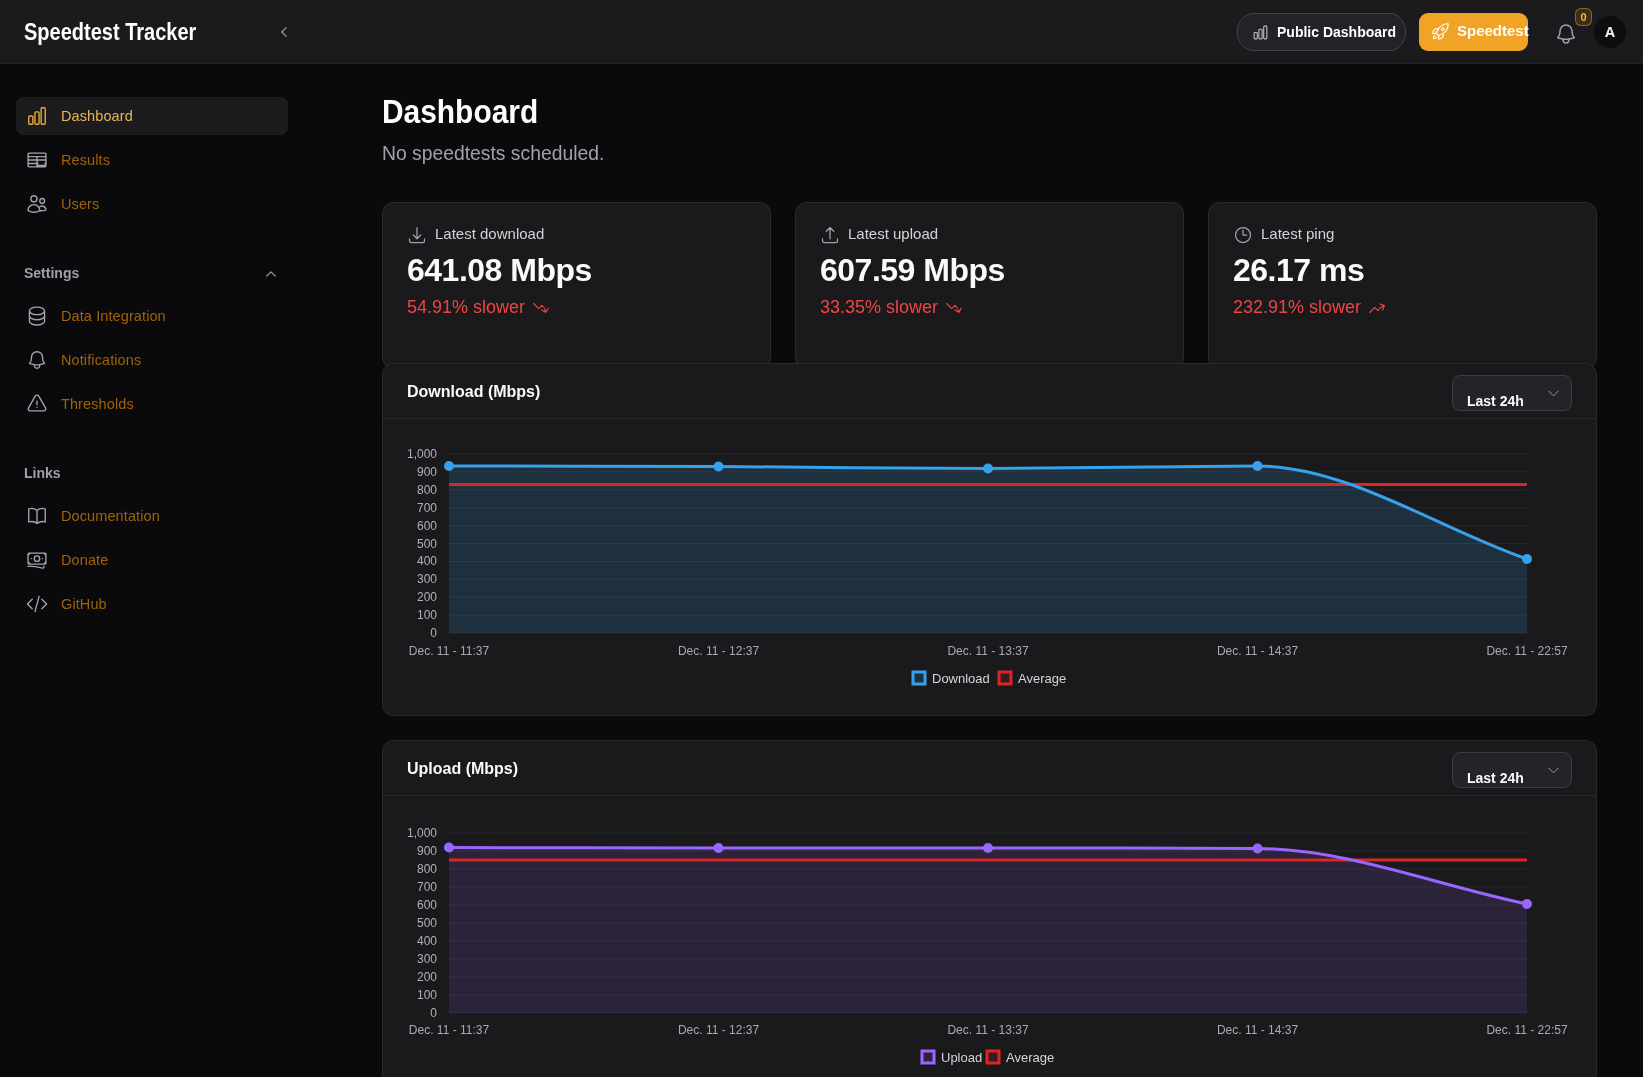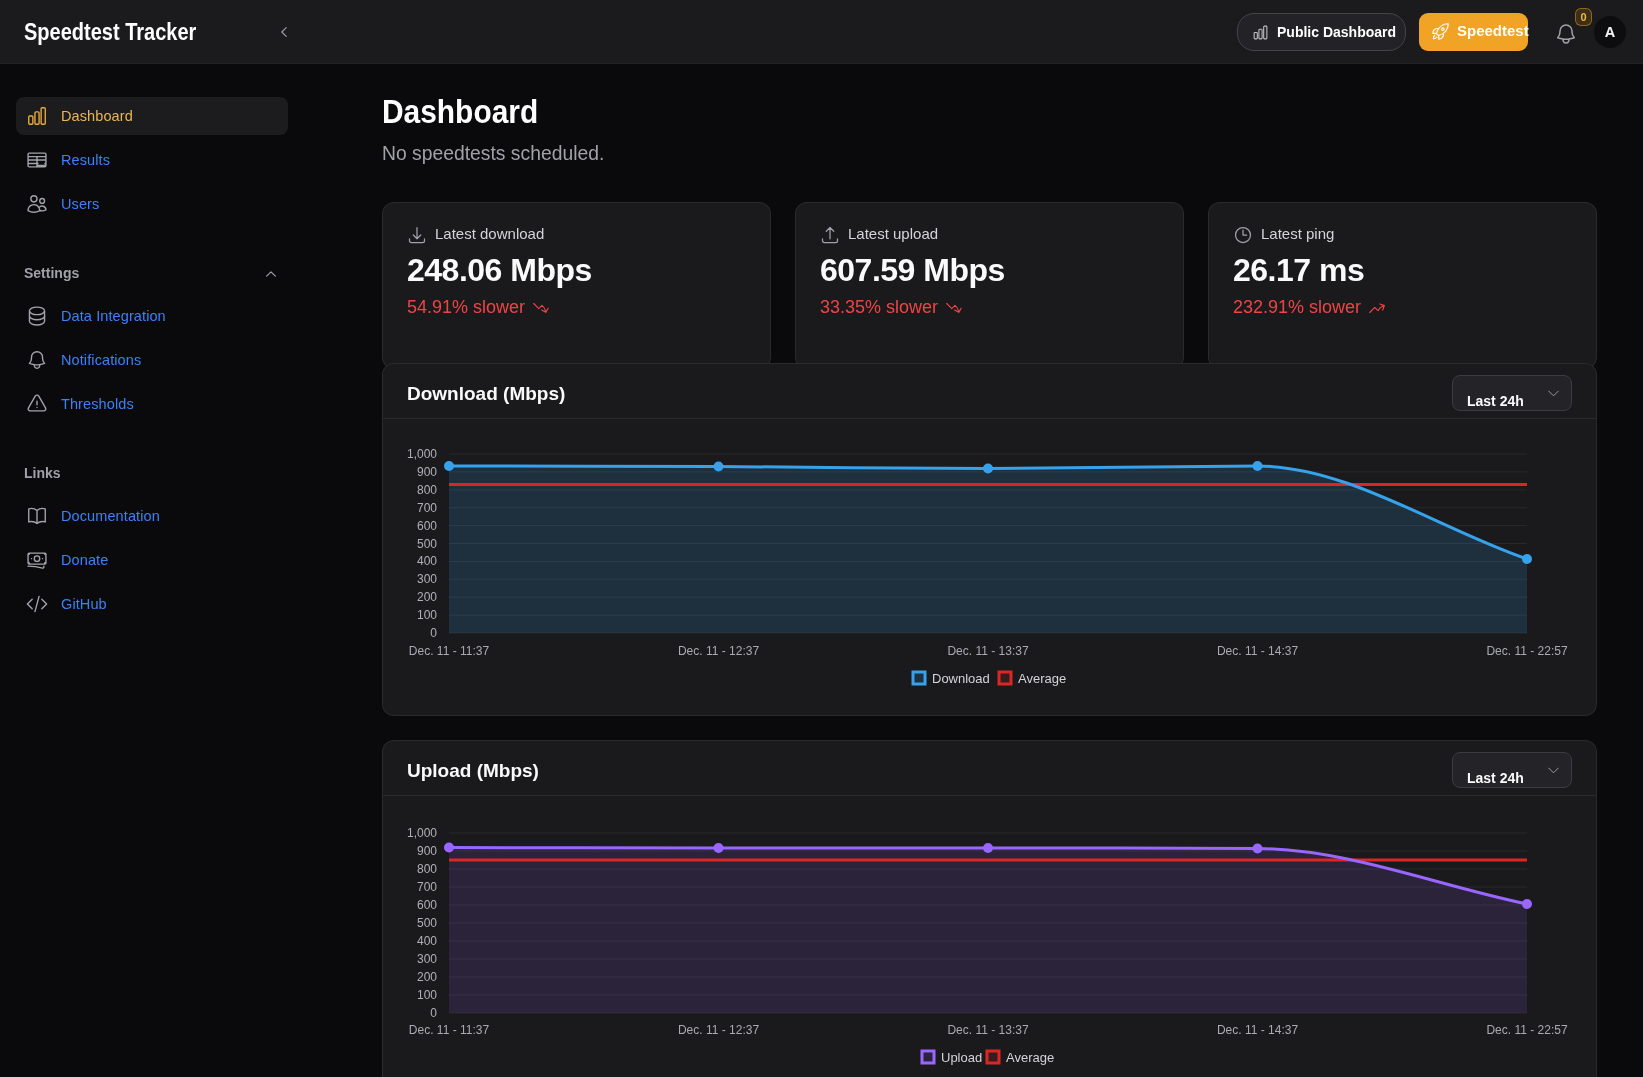--- a/index.html
+++ b/index.html
@@ -2,29 +2,29 @@
 <html><head>
 <meta charset="utf-8">
 <style>
 * { margin:0; padding:0; box-sizing:border-box; }
 html,body { width:1643px; height:1077px; overflow:hidden; background:#0a0a0c;
   font-family:"Liberation Sans", sans-serif; }
 .abs { position:absolute; }
 svg.hi { fill:none; stroke:currentColor; stroke-width:1.5; stroke-linecap:round; stroke-linejoin:round; display:block; }
 .navitem { position:absolute; left:16px; width:272px; height:40px; border-radius:8px; }
 .navitem .ic { position:absolute; left:10px; top:9px; width:22px; height:22px; color:#a3a3ab; }
-.navitem .lb { position:absolute; left:45px; top:0; height:40px; line-height:40px; font-size:14.5px; font-weight:500; color:#3b82f6; letter-spacing:.1px; }
+.navitem .lb { position:absolute; left:45px; top:0; height:40px; line-height:40px; font-size:14.5px; font-weight:500; color:#a16207; letter-spacing:.1px; }
 .grouplabel { position:absolute; left:24px; font-size:14px; font-weight:600; color:#a1a1aa; }
 .statcard { position:absolute; width:389px; height:167px; top:202px; background:#1a1a1d; border:1px solid rgba(255,255,255,0.07); border-radius:12px; }
 .statlabel { position:absolute; left:52px; top:22px; font-size:15px; font-weight:500; color:#d4d4d8; }
 .staticon { position:absolute; left:24px; top:22px; width:20px; height:20px; color:#a1a1aa; }
 .statvalue { position:absolute; left:24px; top:49px; font-size:32px; font-weight:700; color:#fafafa; letter-spacing:-.5px; }
 .statdesc { position:absolute; left:24px; top:94px; font-size:18px; font-weight:500; color:#ef4444; }
 .chartcard { position:absolute; left:382px; width:1215px; background:#1a1a1d; border:1px solid rgba(255,255,255,0.07); border-radius:12px; }
-.charttitle { position:absolute; left:24px; top:19px; font-size:19px; font-weight:700; color:#fafafa; }
+.charttitle { position:absolute; left:24px; top:19px; font-size:16px; font-weight:700; color:#fafafa; }
 .select { position:absolute; right:24px; top:11px; width:120px; height:36px; background:#242428; border:1px solid #3b3b42; border-radius:8px; }
 .select .tx { position:absolute; left:14px; top:8px; height:34px; line-height:34px; font-size:14px; font-weight:600; color:#fafafa; }
 .select .ch { position:absolute; right:10px; top:10px; width:15px; height:15px; color:#a1a1aa; }
 .divider { position:absolute; left:0; right:0; top:54px; height:1px; background:rgba(255,255,255,0.07); }
 </style>
 </head>
 <body>
 <svg width="0" height="0" style="position:absolute">
   <defs>
     <symbol id="i-chartbar" viewBox="0 0 24 24">
@@ -168,21 +168,21 @@
 </div>
 
 <div class="abs" style="left:382px;top:93px;font-size:32.5px;font-weight:700;color:#fff;line-height:38px;transform:scaleX(0.92);transform-origin:0 50%;">Dashboard</div>
 <div class="abs" style="left:382px;top:141px;font-size:21px;color:#a1a1aa;line-height:24px;transform:scaleX(0.92);transform-origin:0 50%;">No speedtests scheduled.</div>
 
 <div class="statcard" style="left:382px;">
   <svg class="hi staticon">
       <use href="#i-dltray" width="20" height="20"></use>
     </svg>
   <div class="statlabel">Latest download</div>
-  <div class="statvalue">248.06 Mbps</div>
+  <div class="statvalue">641.08 Mbps</div>
   <div class="statdesc">54.91% slower <svg class="hi" style="display:inline-block;width:18px;height:18px;vertical-align:-4px;margin-left:2px;">
         <use href="#i-trdown" width="18" height="18"></use>
       </svg></div>
 </div>
 <div class="statcard" style="left:795px;">
   <svg class="hi staticon">
       <use href="#i-ultray" width="20" height="20"></use>
     </svg>
   <div class="statlabel">Latest upload</div>
   <div class="statvalue">607.59 Mbps</div>

